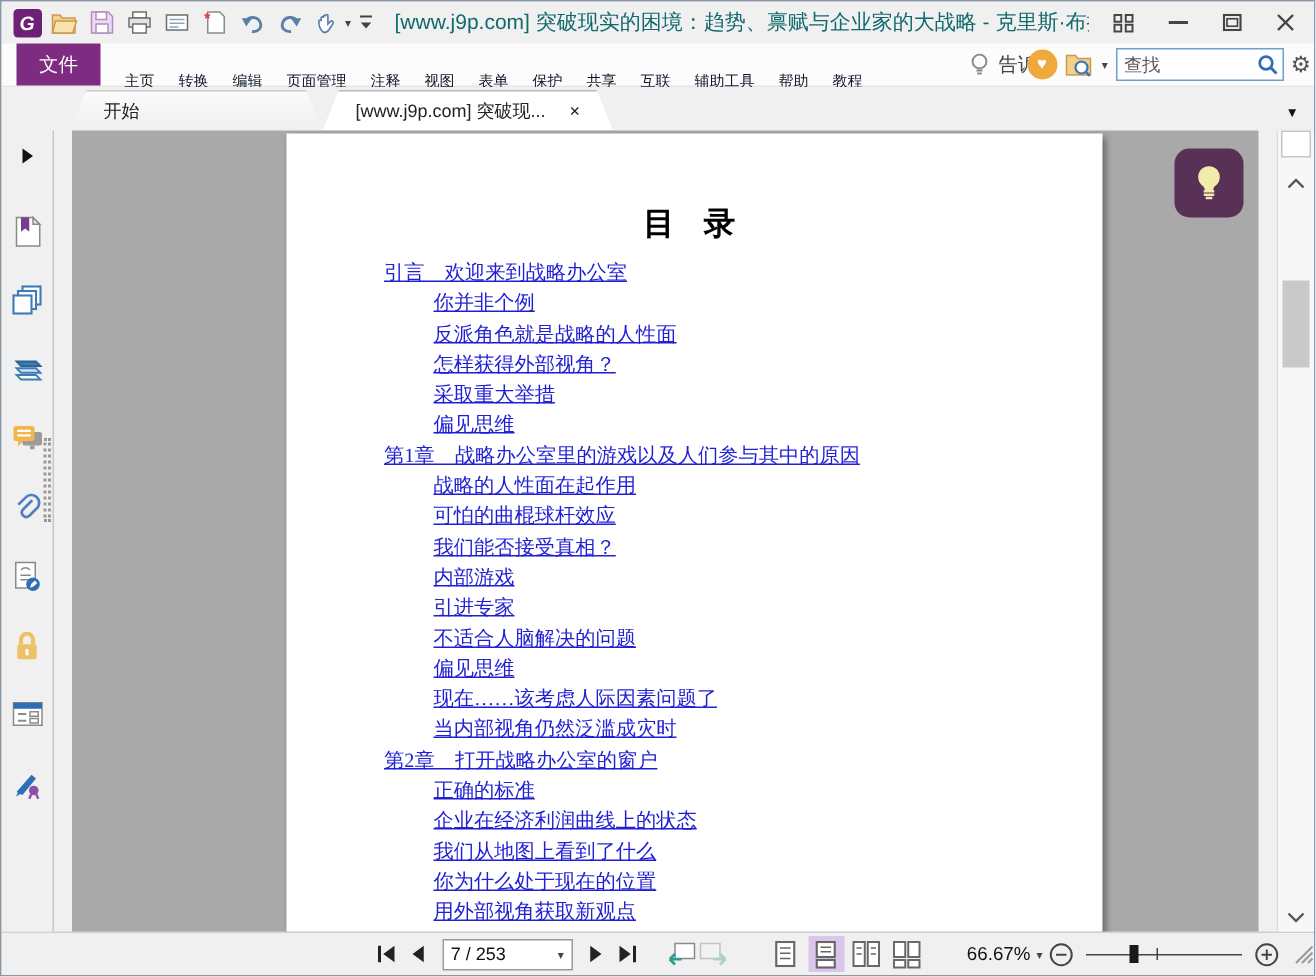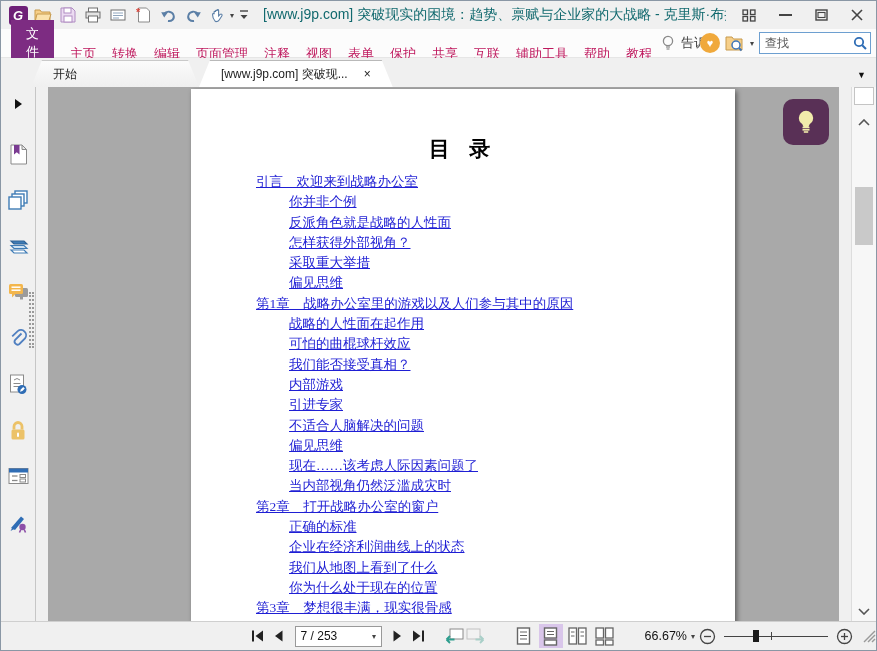--- a/index.html
+++ b/index.html
@@ -14,32 +14,32 @@
   .app-logo { width:19px; height:19px; background:#6e2077; border-radius:3px; color:#fff; font-weight:bold; font-style:italic; font-size:13px; display:flex; align-items:center; justify-content:center; }
   .mini-caret { font-size:8px; color:#444; margin-left:-2px; }
   .win-title { margin-left:12px; color:#11696e; font-size:14px; white-space:nowrap; overflow:hidden; flex:1; }
   .wincontrols { display:flex; align-items:center; gap:6px; margin-left:8px; }
   .winbtn { width:30px; height:20px; display:flex; align-items:center; justify-content:center; color:#333; }
 
   
   .menubar { height:29px; background:#fcfcfc; display:flex; align-items:center; flex:0 0 auto; border-bottom:1px solid #e6e6e6; }
   .file-btn { background:#7d2c82; color:#fff; font-size:13px; padding:5px 15px; margin:0 8px 0 10px; cursor:pointer; }
   .menu-items { display:flex; align-items:center; }
-  .menu-item { padding:5px 8px; font-size:13px; color:#be185d; white-space:nowrap; cursor:pointer;margin-top:22px; }
+  .menu-item { padding:5px 8px; font-size:10px; color:#0f172a; white-space:nowrap; cursor:pointer;margin-top:22px; }
   .menubar-right { margin-left:auto; display:flex; align-items:center; gap:5px; padding-right:2px; }
   .tell-label { color:#444; font-size:13px; width:22px; overflow:hidden; white-space:nowrap; }
   .heart-badge { width:20px; height:20px; border-radius:50%; background:#f0a93c; color:#fff; font-size:11px; display:flex; align-items:center; justify-content:center; margin-left:-8px; }
   .search-box { width:112px; height:22px; background:#fff; border:1px solid #6d9fd0; display:flex; align-items:center; padding:0 3px 0 5px; }
   .search-box input { border:none; outline:none; flex:1; min-width:0; font-size:12px; font-family:inherit; color:#333; }
   .search-box input::placeholder { color:#555; }
   .caret { font-size:8px; color:#444; }
   .gear { font-size:15px; color:#555; }
 
   
-  .tabbar { height:29px; background:#f0f0f0; display:flex; align-items:flex-end; padding-left:30px; flex:0 0 auto; position:relative; }
+  .tabbar { height:29px; background:#f0f0f0; display:flex; align-items:flex-end; padding-left:46px; flex:0 0 auto; position:relative; }
   .tab { height:27px; display:flex; align-items:center; justify-content:flex-start; padding:0 22px; font-size:12px; color:#222; clip-path:polygon(11px 0, calc(100% - 11px) 0, 100% 100%, 0 100%); position:relative; }
   .tab.inactive { background:linear-gradient(#fbfbfb,#efefef); min-width:168px; border-top:1px solid #c9c9c9; }
   .tab.active { background:#fff; min-width:186px; border-top:1px solid #b9b9b9;text-align:right; }
   .tab .close-x { margin-left:16px; font-size:12px; color:#222; }
   .tab-list-caret { position:absolute; right:10px; bottom:7px; font-size:9px; color:#111; }
 
   
   .main { flex:1; display:flex; min-height:0;gap:12px; }
   .sidebar { width:35px; background:#f0f0f0; border-right:1px solid #c6c6c6; display:flex; flex-direction:column; align-items:center; padding-top:5px; position:relative; flex:0 0 auto; }
   .side-btn { width:24px; height:24px; display:flex; align-items:center; justify-content:center; margin-bottom:22px; }
@@ -336,20 +336,21 @@
             <div class="toc-row lv2"><a href="#">引进专家</a></div>
             <div class="toc-row lv2"><a href="#">不适合人脑解决的问题</a></div>
             <div class="toc-row lv2"><a href="#">偏见思维</a></div>
             <div class="toc-row lv2"><a href="#">现在……该考虑人际因素问题了</a></div>
             <div class="toc-row lv2"><a href="#">当内部视角仍然泛滥成灾时</a></div>
             <div class="toc-row lv1"><a href="#">第2章　打开战略办公室的窗户</a></div>
             <div class="toc-row lv2"><a href="#">正确的标准</a></div>
             <div class="toc-row lv2"><a href="#">企业在经济利润曲线上的状态</a></div>
             <div class="toc-row lv2"><a href="#">我们从地图上看到了什么</a></div>
             <div class="toc-row lv2"><a href="#">你为什么处于现在的位置</a></div>
+            <div class="toc-row lv2"><a href="#">用外部视角获取新观点</a></div>
             <div class="toc-row lv1"><a href="#">第3章　梦想很丰满，现实很骨感</a></div>
           </div>
       </div>
       <button class="bulb-btn">
         <svg width="26" height="28" viewBox="0 0 26 28">
             <circle cx="13" cy="10" r="7.2" fill="#f2ecab"></circle>
             <polygon points="8.5,14 17.5,14 15.5,19 10.5,19" fill="#f2ecab"></polygon>
             <line x1="9.5" y1="19.5" x2="16.5" y2="19.5" stroke="#f2ecab" stroke-width="1.6"></line>
             <line x1="9.5" y1="21.8" x2="16.5" y2="21.8" stroke="#f2ecab" stroke-width="1.6"></line>
             <line x1="10.8" y1="24" x2="15.2" y2="24" stroke="#f2ecab" stroke-width="1.6"></line>

